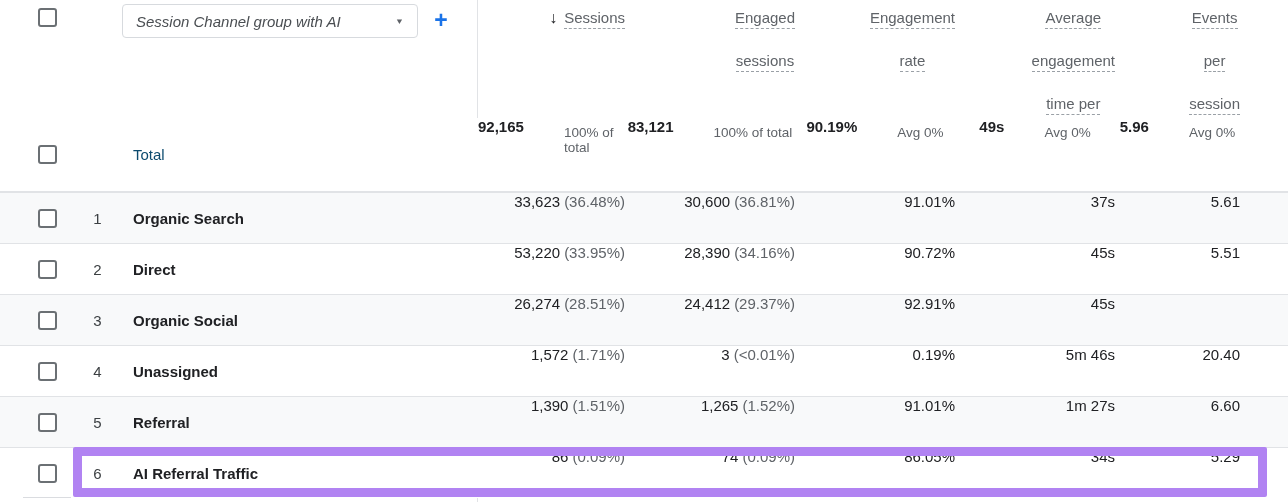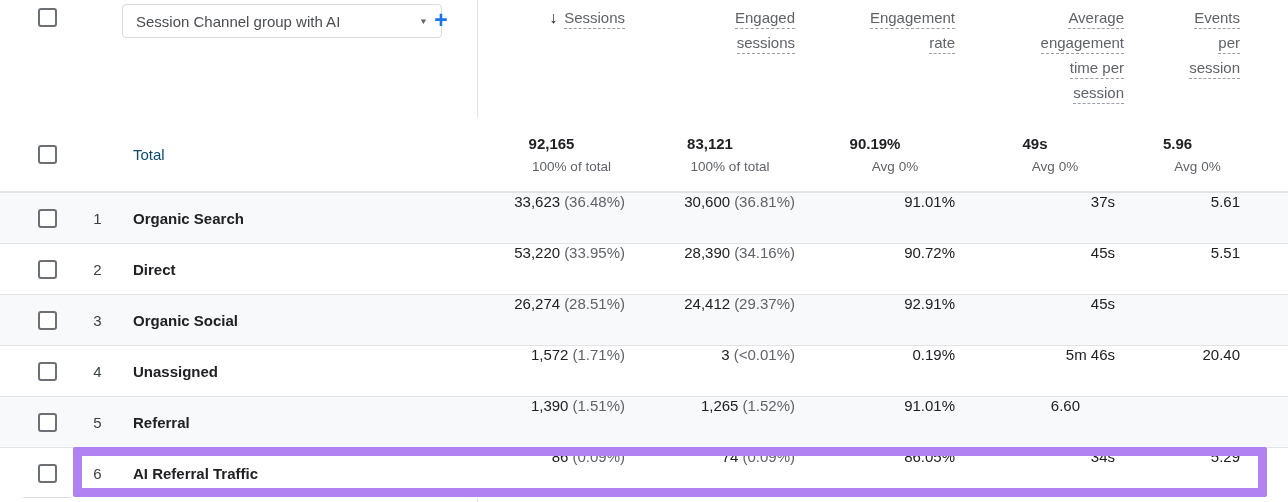--- a/index.html
+++ b/index.html
@@ -8,49 +8,49 @@
     font-family:"Liberation Sans", sans-serif; color:#202124; overflow:hidden;
     -webkit-font-smoothing:antialiased;
   }
   .vline { position:absolute; left:477px; top:0; width:1px; height:502px; background:#e1e3e6; }
 
   
   .checkbox { width:19px; height:19px; border:2px solid #6b7074; border-radius:3px;
               background:#fff; box-sizing:border-box; cursor:pointer; }
   .toolbar-check { position:absolute; left:38px; top:8px; }
   .dim-select {
-    position:absolute; left:122px; top:4px; width:320px; height:34px; box-sizing:border-box;
+    position:absolute; left:122px; top:4px; width:296px; height:34px; box-sizing:border-box;
     border:1px solid #d7dade; border-radius:4px; display:flex; align-items:center;
-    padding:0 13px; font-size:15px; color:#4a4e52; cursor:pointer; background:#fff;
+    padding:0 13px; font-size:15px; color:#4a4e52; cursor:pointer; background:#fff;font-style:italic;
   }
   .caret { margin-left:auto; font-size:9px; color:#5f6368; transform:scaleY(.9); }
   .add-btn { position:absolute; left:427px; top:6px; width:28px; height:28px;
              display:flex; align-items:center; justify-content:center;
              color:var(--accent,#1a73e8); font-size:23px; font-weight:700; cursor:pointer; }
 
   
   .hcol { position:absolute; top:10px; text-align:right; font-size:15px; color:#5f6368; cursor:pointer; }
-  .hline { margin-bottom:6px; height:19px; line-height:16px; white-space:nowrap; }
+  .hline { margin-bottom:24px; height:19px; line-height:16px; white-space:nowrap;text-align:center; }
   .u { display:inline-block; border-bottom:1px dashed #9aa0a6; padding-bottom:2px; }
   .sort { color:#202124; font-weight:700; margin-right:7px; font-size:16px; }
 
   
   .c-check { width:75px; display:flex; align-items:center; padding-left:38px; box-sizing:border-box; }
   .c-num   { width:45px; display:flex; align-items:center; justify-content:center;
              color:#3c4043; font-size:15px; }
   .c-name  { width:358px; display:flex; align-items:center; padding-left:13px;
              box-sizing:border-box; font-size:15px; }
   .w-sessions{width:147px} .w-engaged{width:170px} .w-rate{width:160px}
   .w-avg{width:160px} .w-events{width:125px} .spacer{width:48px}
 
   
   .total-row { position:absolute; left:0; top:118px; width:1288px; height:74px;
                display:flex; background:#fff; border-bottom:1px solid #e1e3e6; box-sizing:border-box; }
-  .total-row .c-metric { display:flex; flex-direction:column; justify-content:center;
-                         align-items:center; font-size:15px; }
+  .total-row .c-metric { display:flex; flex-direction:row; justify-content:center;
+                         align-items:flex-start; font-size:15px; }
   .total-label { color:#0c4a6e; }
   .tv { font-weight:700; }
   .tsub { color:#5f6368; font-size:13.5px; margin-top:7px;margin-left:40px; }
 
   
   .row { position:absolute; left:0; width:1288px; height:51px; display:flex;
          border-top:1px solid #e1e3e6; box-sizing:border-box; background:#fff; }
   .row.odd { background:#f8f9fa; }
   .row .name { font-weight:700; color:#202124; }
   .row .c-metric { display:flex; align-items:flex-start; justify-content:flex-end; font-size:15px; }
@@ -85,21 +85,21 @@
     </div>
   </div>
   <div class="hcol" style="right:493px">
     <div class="hline"><span class="u">Engaged</span></div>
     <div class="hline"><span class="u">sessions</span></div>
   </div>
   <div class="hcol" style="right:333px">
     <div class="hline"><span class="u">Engagement</span></div>
     <div class="hline"><span class="u">rate</span></div>
   </div>
-  <div class="hcol" style="right:164px">
+  <div class="hcol" style="right:173px">
     <div class="hline"><span class="u">Average</span></div>
     <div class="hline"><span class="u">engagement</span></div>
     <div class="hline"><span class="u">time per</span></div>
     <div class="hline"><span class="u">session</span></div>
   </div>
   <div class="hcol" style="right:48px">
     <div class="hline"><span class="u">Events</span></div>
     <div class="hline"><span class="u">per</span></div>
     <div class="hline"><span class="u">session</span></div>
   </div>
@@ -256,20 +256,23 @@
         <span>1,390</span>
         <span class="pct">(1.51%)</span>
       </div>
     <div class="c-metric w-engaged">
         <span>1,265</span>
         <span class="pct">(1.52%)</span>
       </div>
     <div class="c-metric w-rate">
         <span>91.01%</span>
       </div>
+    <div class="c-metric w-avg">
+        <span>1m 27s</span>
+      </div>
     <div class="c-metric w-events">
         <span>6.60</span>
       </div>
     <div class="spacer"></div>
   </div>
 
   <div class="row" style="top:447px">
     <div class="c-check">
         <div class="checkbox"></div>
       </div>

